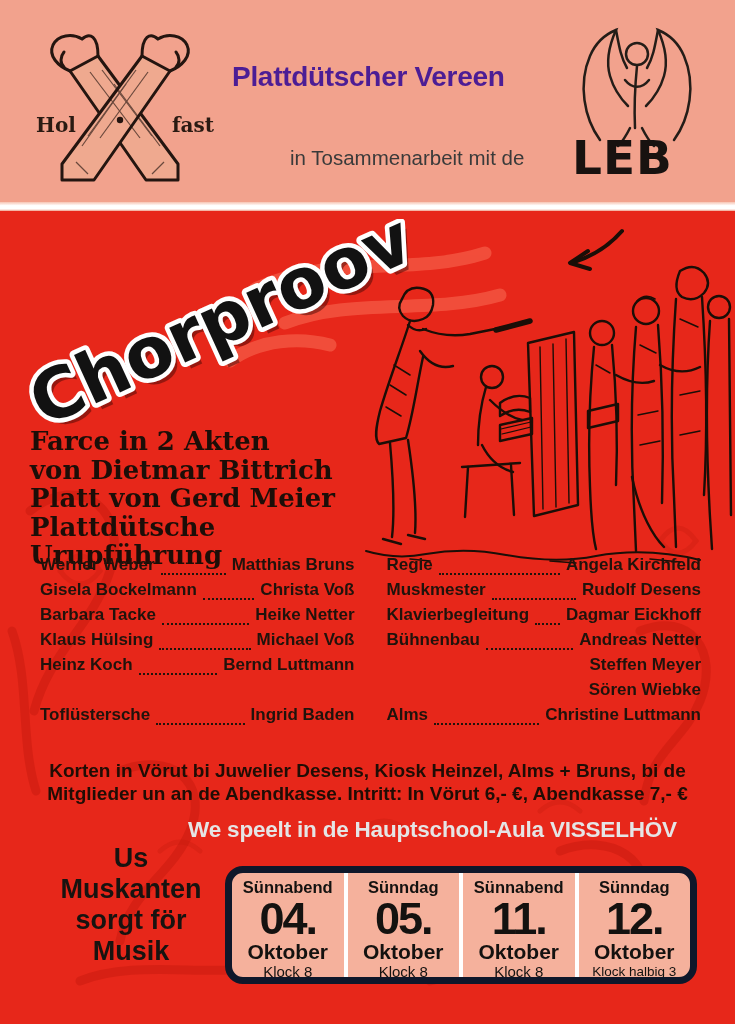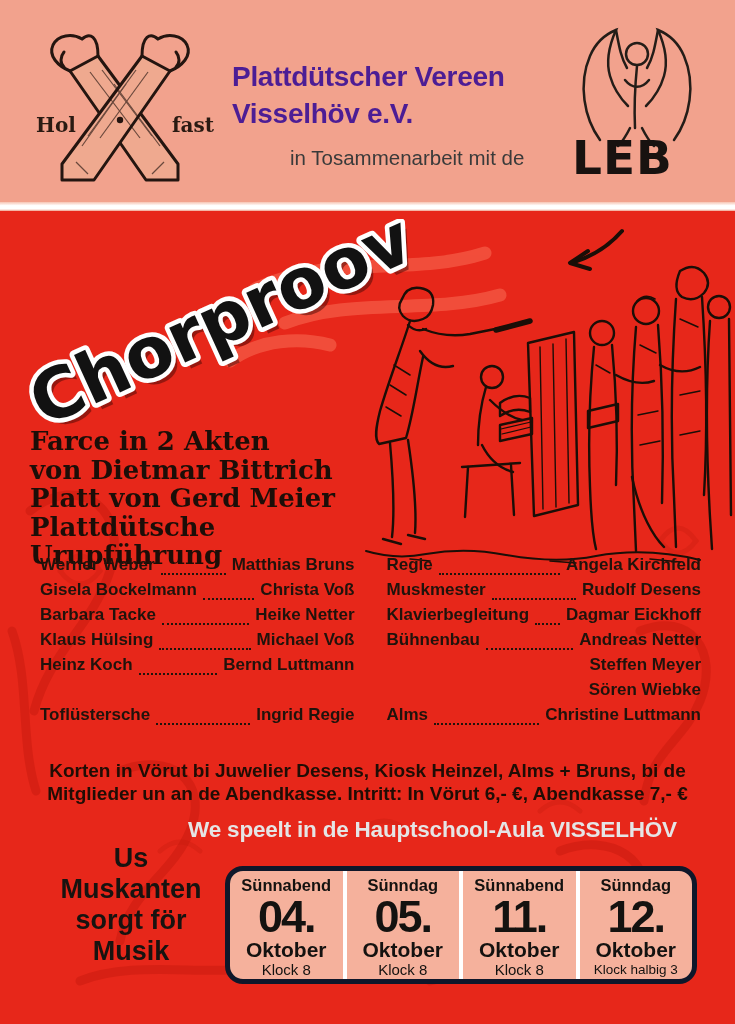--- a/index.html
+++ b/index.html
@@ -38,21 +38,21 @@
   .tickets{position:absolute;left:38px;top:548px;width:659px;text-align:center;
            font-family:Liberation Sans, sans-serif;font-weight:bold;font-size:19px;
            line-height:23px;color:#200d05;}
   .venue{position:absolute;left:140px;top:606px;width:585px;text-align:center;
          font-size:22.5px;font-weight:bold;color:#e5e5e5;letter-spacing:-0.2px;}
 
   .music{position:absolute;left:42px;top:632px;width:178px;text-align:center;
          font-size:27px;font-weight:bold;line-height:31px;color:#171310;}
 
   .panel{position:absolute;left:225px;top:655px;width:472px;height:118px;
-         background:#F5B19C;border:5px solid #0f172a;border-radius:18px;
+         background:#F5B19C;border:7px solid #0f172a;border-radius:18px;
          box-sizing:border-box;display:flex;overflow:hidden;}
   .cell{flex:1;text-align:center;padding-top:5px;color:#141210;}
   .cell + .cell{border-left:4px solid #ffffff;}
   .cell .day{font-size:16.5px;font-weight:bold;line-height:19px;}
   .cell .num{font-size:45px;font-weight:bold;line-height:44px;letter-spacing:-2px;}
   .cell .mon{font-size:21px;font-weight:bold;line-height:22px;}
   .cell .time{font-size:15px;font-weight:normal;line-height:17px;}
   .cell:last-child .time{font-size:13.5px;}
 </style>
 </head>
@@ -83,21 +83,20 @@
         <path d="M56,136 L68,148"></path>
           <path d="M144,136 L132,148"></path>
       </g>
       <circle cx="100" cy="94" r="3.2" fill="#241510"></circle>
       <text x="16" y="106" font-family="DejaVu Serif, serif" font-weight="bold" font-size="20" fill="#2a1a12">Hol</text>
       <text x="152" y="106" font-family="DejaVu Serif, serif" font-weight="bold" font-size="20" fill="#2a1a12">fast</text>
     </svg>
 
     <div class="org">
       <div>Plattdütscher Vereen</div>
-      <div>Visselhöv e.V.</div>
     </div>
 
     <div class="coop">in Tosammenarbeit mit de</div>
 
     <svg class="leb" width="155" height="160" viewBox="0 0 155 160">
       <g fill="none" stroke="#241d18" stroke-width="2.5" stroke-linecap="round">
         <path d="M38,116 C22,94 16,60 28,32 C34,18 44,10 54,6 C46,24 44,38 48,52 C52,66 60,76 66,82"></path>
         <path d="M54,6 C57,22 59,34 65,44"></path>
         <path d="M112,116 C128,94 134,60 122,32 C116,18 106,10 96,6 C104,24 106,38 102,52 C98,66 90,76 84,82"></path>
         <path d="M96,6 C93,22 91,34 85,44"></path>
@@ -242,21 +241,21 @@
         </div>
         <div class="crow">
           <span>Heinz Koch</span>
           <span class="dots"></span>
           <span>Bernd Luttmann</span>
         </div>
         <div class="crow spacer"></div>
         <div class="crow">
           <span>Toflüstersche</span>
           <span class="dots"></span>
-          <span>Ingrid Regie</span>
+          <span>Ingrid Baden</span>
         </div>
       </div>
       <div class="col">
         <div class="crow">
           <span>Regie</span>
           <span class="dots"></span>
           <span>Angela Kirchfeld</span>
         </div>
         <div class="crow">
           <span>Muskmester</span>

